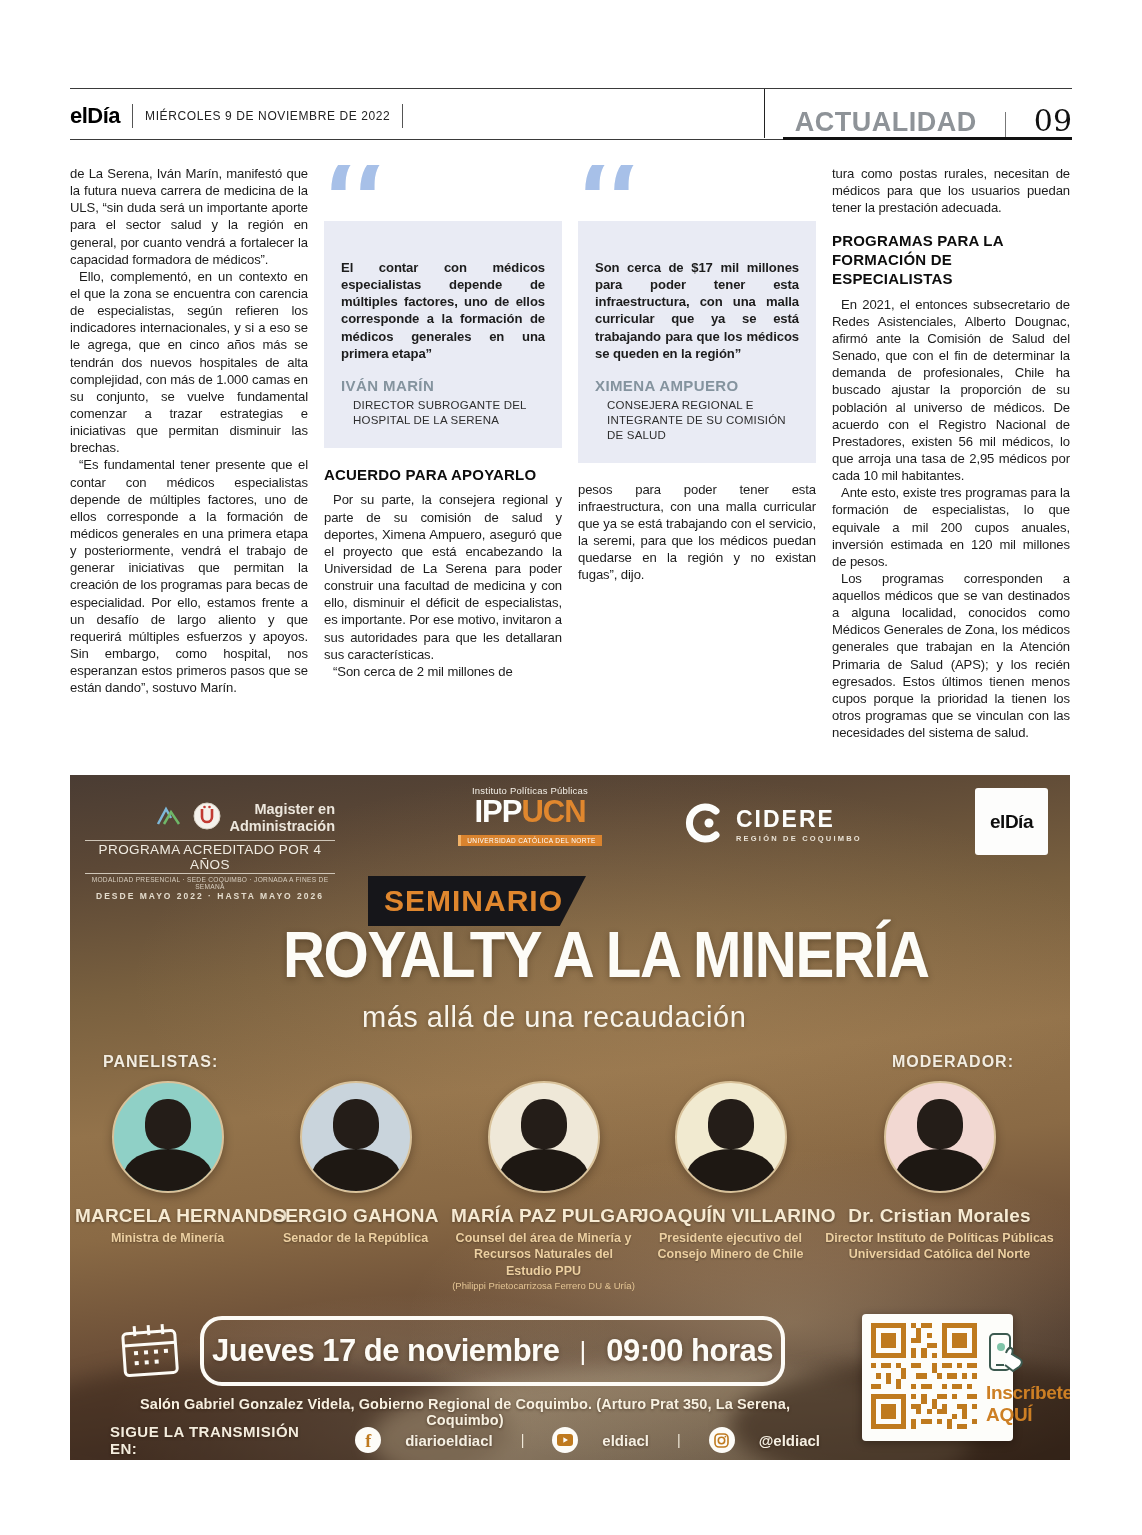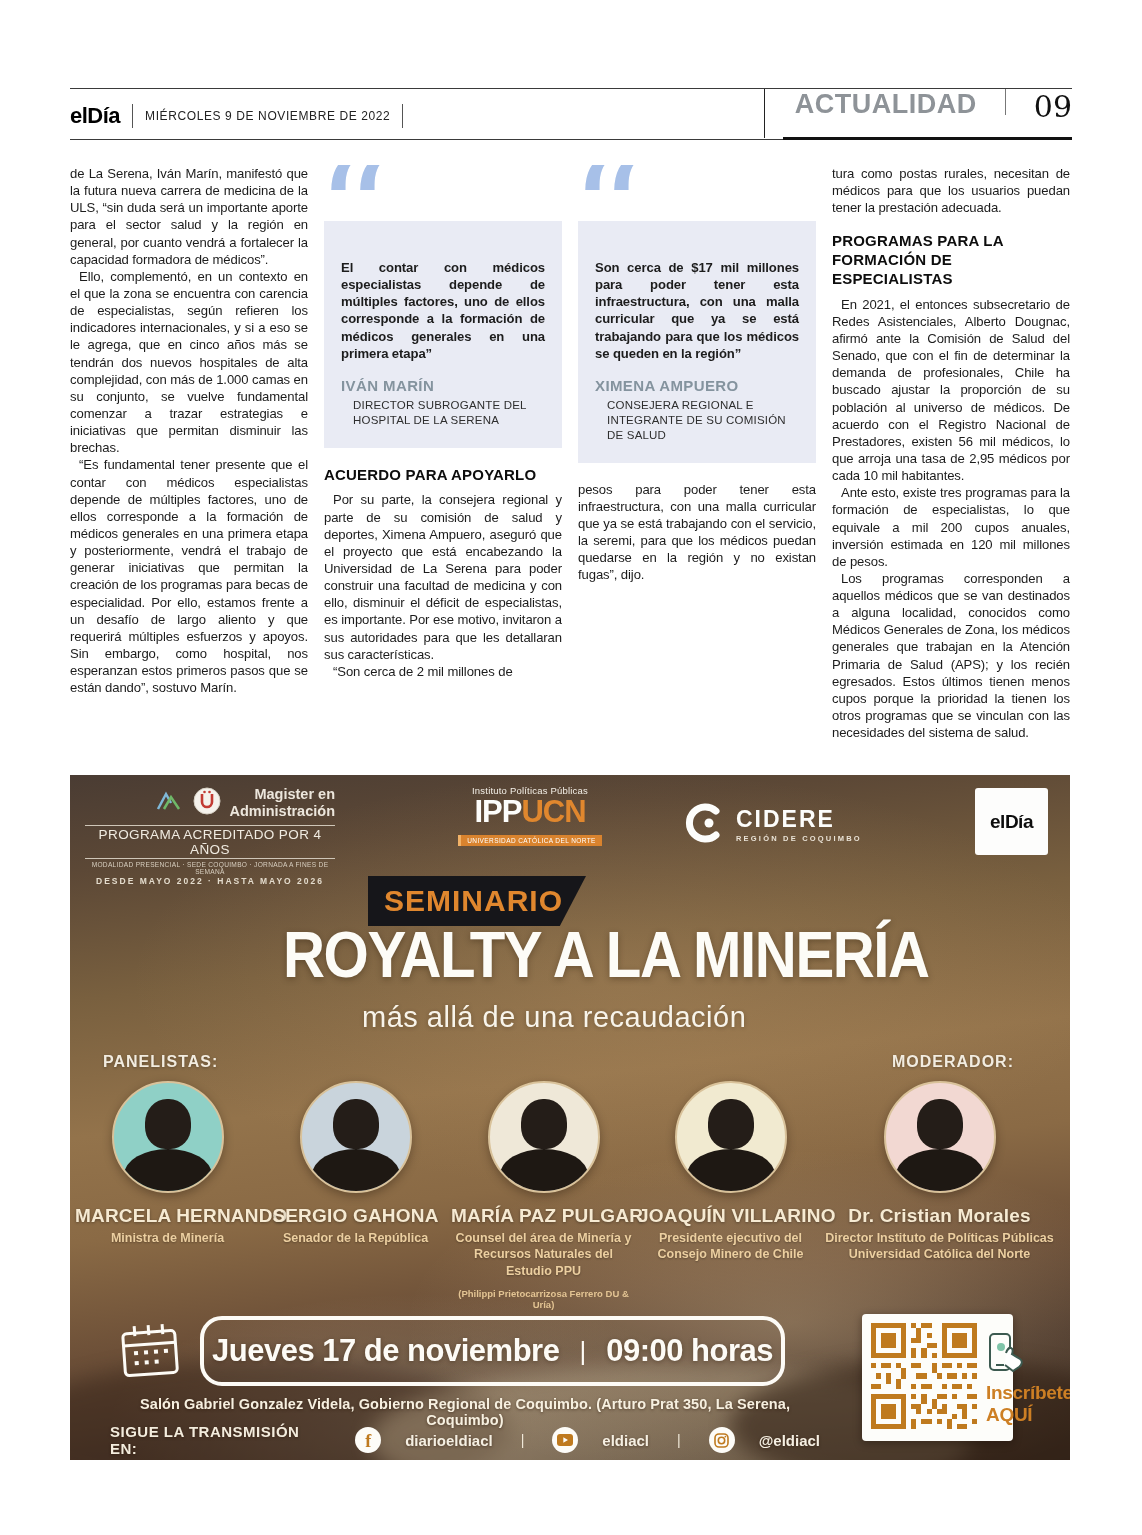--- a/index.html
+++ b/index.html
@@ -7,21 +7,21 @@
   body { width:1142px; height:1535px; font-family:"Liberation Sans", sans-serif; color:#1b1b1b; }
   .page { position:relative; width:1142px; height:1535px; background:#fff; overflow:hidden; }
 
   
   .header { position:absolute; left:70px; top:88px; width:1002px; height:50px; border-top:1.5px solid #3a3a3a; }
   .h-row { display:flex; height:100%; align-items:center; }
   .h-left { display:flex; align-items:center; gap:12px; padding-top:4px; }
   .masthead { font-size:22px; font-weight:800; letter-spacing:-0.5px; color:#000; }
   .h-sep { width:1px; height:24px; background:#555; }
   .issue-date { font-size:12px; letter-spacing:0.6px; color:#222; font-weight:500; }
-  .h-right { margin-left:auto; display:flex; align-items:flex-start; height:100%; border-left:1.5px solid #222; padding-left:30px; gap:28px; }
+  .h-right { margin-left:auto; display:flex; align-items:flex-end; height:100%; border-left:1.5px solid #222; padding-left:30px; gap:28px; }
   .section-label { font-size:27px; font-weight:800; color:#8e9398; letter-spacing:0.5px; }
   .pagenum-sep { width:1px; height:26px; background:#777; }
   .page-number { font-family:"DejaVu Serif", serif; font-size:30px; color:#111; }
   .rule-bottom-left { position:absolute; left:0; top:50px; width:713px; height:1px; background:#3a3a3a; }
   .rule-bottom-right { position:absolute; left:713px; top:48px; width:289px; height:3px; background:#111; }
 
   
   .columns { position:absolute; left:70px; top:165px; width:1002px; height:602px; display:flex; gap:16px; overflow:hidden; }
   .col { width:238px; flex:0 0 238px; }
   .col p { margin:0; font-size:13.1px; line-height:1.31; text-align:justify; letter-spacing:-0.1px; color:#1c1c1c; }
@@ -44,21 +44,21 @@
       radial-gradient(520px 220px at 35% 95%, rgba(240,224,190,0.28), transparent 60%),
       radial-gradient(700px 300px at 55% 30%, rgba(200,160,110,0.25), transparent 70%),
       linear-gradient(173deg, #4a3c33 0%, #5c4836 12%, #79603f 28%, #93734b 45%, #8a6a45 58%, #6d5038 72%, #4c382b 84%, #34251b 100%);
   }
   .hill { position:absolute; border-radius:50%; filter:blur(10px); }
   .hill.h1 { left:-60px; bottom:-40px; width:500px; height:140px; background:rgba(60,40,28,0.55); }
   .hill.h2 { left:300px; bottom:-55px; width:600px; height:150px; background:rgba(235,215,175,0.28); }
   .hill.h3 { right:-80px; bottom:-30px; width:420px; height:130px; background:rgba(50,33,22,0.6); }
 
   
-  .magister { position:absolute; left:15px; top:11px; width:250px; color:#efeae2; }
+  .magister { position:absolute; left:15px; top:26px; width:250px; color:#efeae2; }
   .mag-top { display:flex; align-items:center; gap:8px; justify-content:flex-end; }
   .mag-title { text-align:right; font-size:14.5px; line-height:1.2; font-weight:600; color:#ece6dc; }
   .mag-line1 { margin-top:4px; border-top:1px solid #cfc6b8; border-bottom:1px solid #cfc6b8; font-size:13.5px; font-weight:400; letter-spacing:0.4px; text-align:center; padding:1px 0; color:#f0ebe1; }
   .mag-line2 { font-size:6.6px; letter-spacing:0.3px; text-align:center; margin-top:2px; color:#d8cfc0; }
   .mag-line3 { font-size:8.5px; letter-spacing:2px; text-align:center; margin-top:1px; color:#e4dccd; font-weight:600; }
 
   .ipp { position:absolute; left:372px; top:10px; width:176px; text-align:center; }
   .ipp-top { font-size:9.5px; color:#f3efe7; letter-spacing:0.2px; }
   .ipp-name { font-size:31px; font-weight:800; letter-spacing:-1px; line-height:1.05; }
   .ipp-name .left { color:#fdfdfb; }
@@ -87,21 +87,21 @@
   .person { position:absolute; top:306px; width:185px; text-align:center; }
   .person.p1 { left:5px; } .person.p2 { left:193px; } .person.p3 { left:381px; } .person.p4 { left:568px; }
   .person.p5 { left:752px; width:235px; }
   .photo { width:112px; height:112px; border-radius:50%; margin:0 auto; border:2px solid #d9c29a; position:relative; overflow:hidden; box-shadow:0 3px 10px rgba(30,18,8,0.35); }
   .photo::before { content:""; position:absolute; left:50%; top:16px; transform:translateX(-50%); width:46px; height:50px; border-radius:48% 48% 44% 44%; background:#241d18; }
   .photo::after { content:""; position:absolute; left:50%; bottom:-10px; transform:translateX(-50%); width:88px; height:52px; border-radius:50% 50% 0 0; background:#1e1813; }
   .p1 .photo { background:#8fd0c6; } .p2 .photo { background:#c9d4dc; } .p3 .photo { background:#efe8d8; }
   .p4 .photo { background:#f1ead0; } .p5 .photo { background:#f2d8d2; }
   .person-name { margin-top:12px; font-size:19px; font-weight:800; color:#f6ead2; letter-spacing:0.2px; white-space:nowrap; text-shadow:0 1px 3px rgba(0,0,0,0.35); }
   .person-role { margin-top:3px; font-size:12.5px; font-weight:700; color:#eccfa0; line-height:1.3; text-shadow:0 1px 2px rgba(0,0,0,0.3); }
-  .person-role-note { margin-top:9px; font-size:9.5px; font-weight:700; color:#e3c493; }
+  .person-role-note { margin-top:1px; font-size:9.5px; font-weight:400; color:#e3c493; }
 
   
   .calendar-icon { position:absolute; left:48px; top:545px; transform:rotate(-4deg); }
   .event-banner { position:absolute; left:130px; top:541px; width:585px; height:70px; border:4px solid #fdfbf6; border-radius:22px; display:flex; align-items:center; justify-content:center; gap:20px; background:rgba(255,255,255,0.03); }
   .event-banner .txt { font-size:31px; font-weight:800; color:#fdfbf6; letter-spacing:-0.5px; text-shadow:0 1px 4px rgba(40,25,10,0.35); }
   .event-banner .sep { font-size:26px; font-weight:400; color:#fdfbf6; }
   .event-venue { position:absolute; left:40px; top:621px; width:710px; text-align:center; font-size:14.5px; font-weight:800; color:#f7f0e0; letter-spacing:0.1px; text-shadow:0 1px 3px rgba(40,20,8,0.5); }
 
   
   .social-row { position:absolute; left:40px; top:648px; width:710px; display:flex; align-items:center; justify-content:center; gap:24px; }

